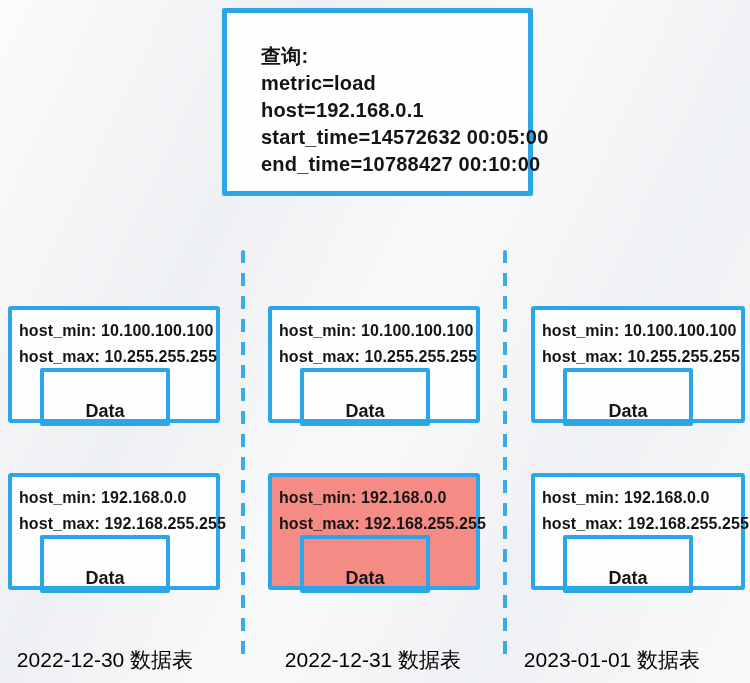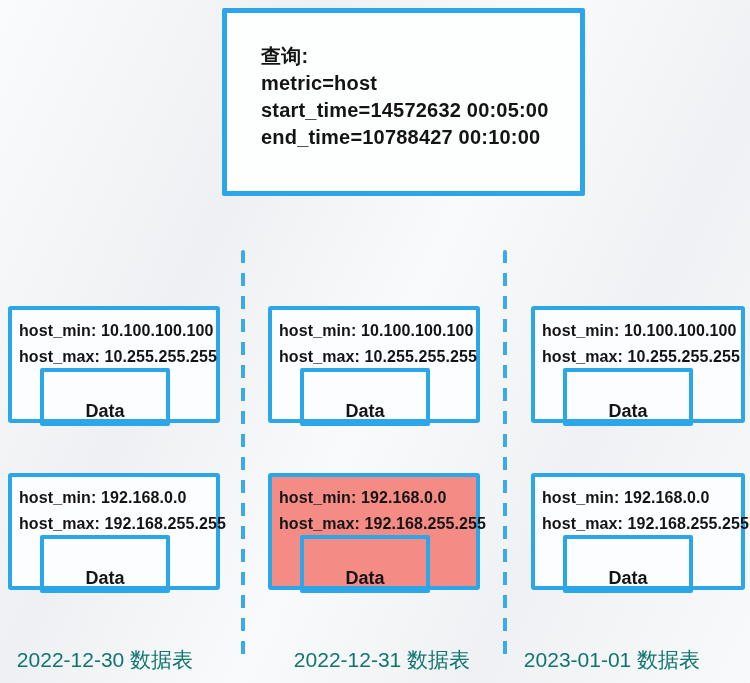--- a/index.html
+++ b/index.html
@@ -19,21 +19,21 @@
   .canvas{
     position:relative;width:750px;height:683px;
     background:var(--background);
   }
   .canvas::before{
     content:"";position:absolute;inset:0;pointer-events:none;
     background:
       linear-gradient(115deg, rgba(255,255,255,.65) 0%, rgba(228,231,236,.30) 30%, rgba(255,255,255,.55) 52%, rgba(230,233,238,.28) 74%, rgba(255,255,255,.5) 100%);
   }
   .query-box{
-    position:absolute;left:222px;top:8px;width:363px;height:188px;
+    position:absolute;left:222px;top:8px;width:311px;height:188px;
     border:5px solid var(--accent-blue);border-radius:2px;
     background:#fdfefe;
     padding:30px 8px 10px 34px;
   }
   .query-line{
     font-size:20px;font-weight:700;line-height:27px;color:var(--text-dark);
     white-space:nowrap;letter-spacing:.2px;
   }
   .divider{
     position:absolute;top:250px;height:410px;width:4px;border-radius:2px;
@@ -54,34 +54,35 @@
   }
   .data-box{
     position:absolute;left:28px;top:58px;width:130px;height:58px;
     border:4px solid var(--accent-blue);border-radius:2px;
     display:flex;align-items:flex-end;justify-content:center;
     background:transparent;
   }
   .data-label{font-size:18px;font-weight:700;color:var(--text-dark);}
   .table-label{
     position:absolute;top:646px;transform:translateX(-50%);
-    font-size:21px;font-weight:400;color:#0f766e;white-space:nowrap;
+    font-size:21px;font-weight:400;color:#000000;white-space:nowrap;
   }
   .label-1{left:105px;}
-  .label-2{left:382px;}
+  .label-2{left:373px;}
   .label-3{left:612px;}
 </style>
 </head>
 <body>
 
 <div class="canvas">
 
   <div class="query-box">
     <div class="query-line">查询:</div>
-    <div class="query-line">metric=host</div>
+    <div class="query-line">metric=load</div>
+    <div class="query-line">host=192.168.0.1</div>
     <div class="query-line">start_time=14572632 00:05:00</div>
     <div class="query-line">end_time=10788427 00:10:00</div>
   </div>
 
   <div class="divider divider-left"></div>
   <div class="divider divider-right"></div>
 
   <div class="pbox" style="left:8px;top:306px;width:212px;">
     <div class="host-line">host_min: 10.100.100.100</div>
     <div class="host-line">host_max: 10.255.255.255</div>

